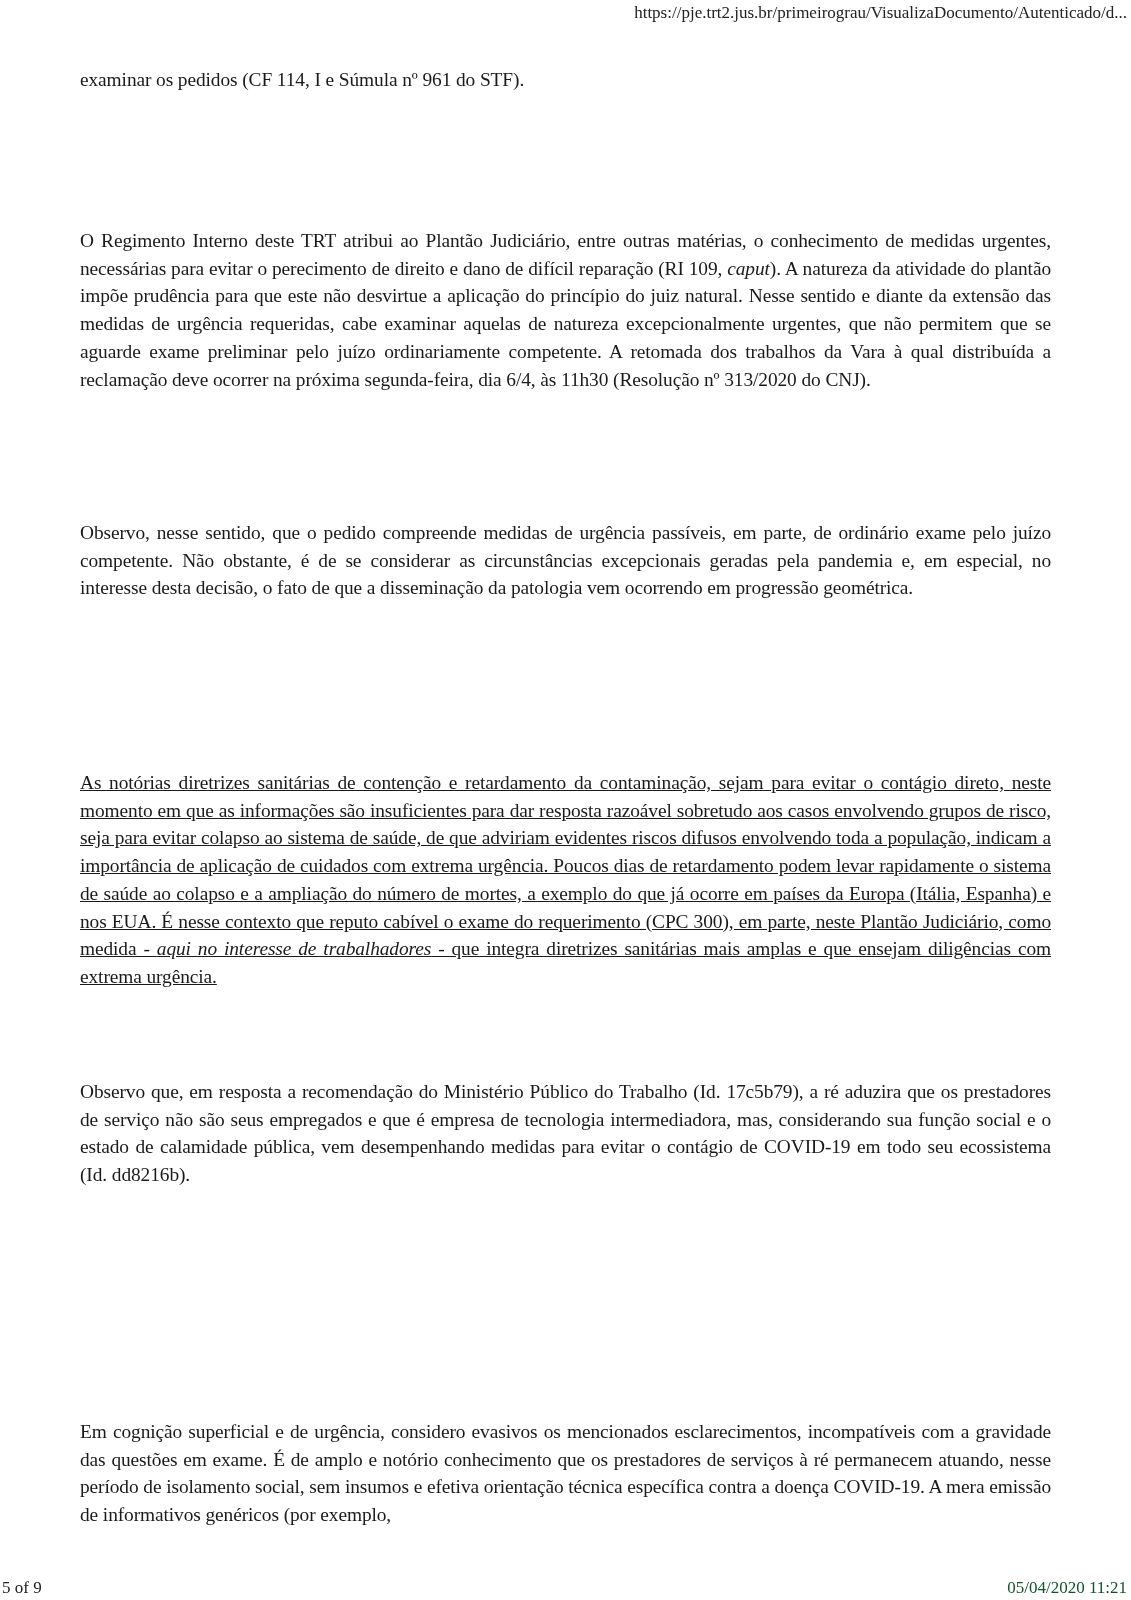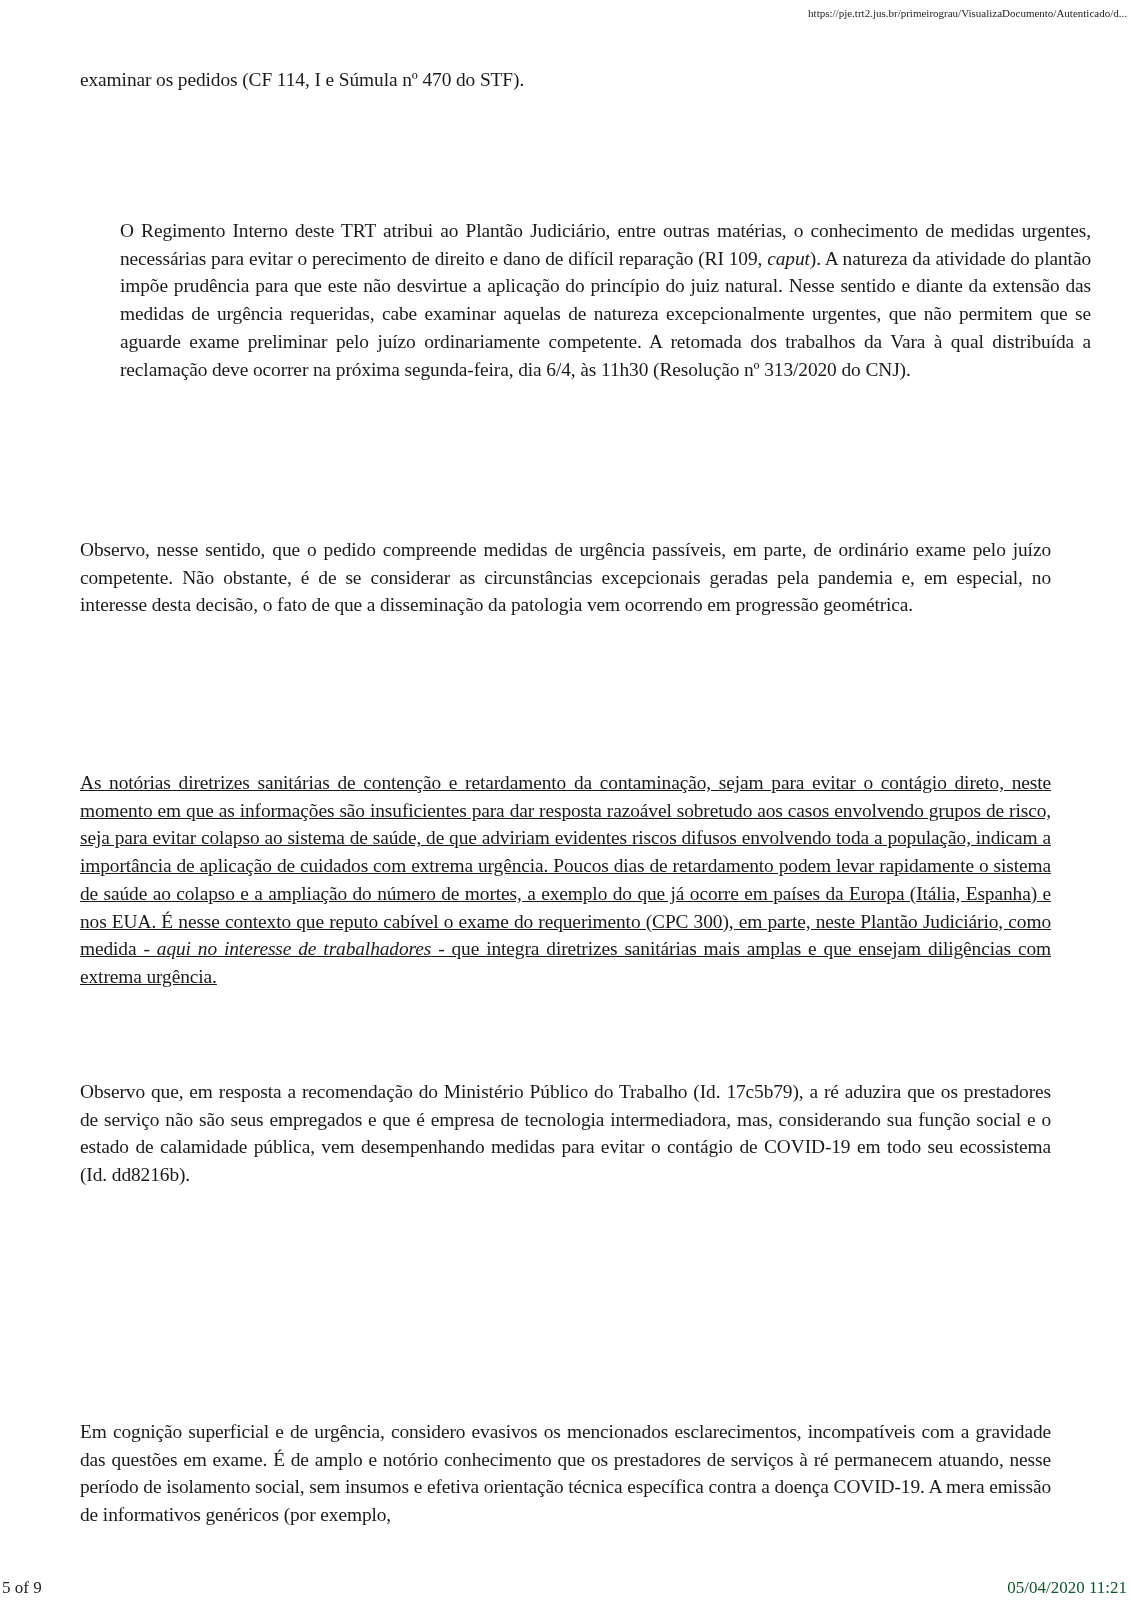--- a/index.html
+++ b/index.html
@@ -12,21 +12,21 @@
       height: 1600px;
       position: relative;
       overflow: hidden;
       font-family: "Liberation Serif", "DejaVu Serif", serif;
       color: #1a1a1a;
     }
     .header-url {
       position: absolute;
       top: 3px;
       right: 4px;
-      font-size: 11px;
+      font-size: 17px;
       line-height: 20px;
       white-space: nowrap;
       color: #222;
     }
     .content {
       position: absolute;
       left: 80px;
       width: 971px;
     }
     .para {
@@ -35,22 +35,22 @@
       width: 971px;
       margin: 0;
       font-size: 19.4px;
       line-height: 27.7px;
       text-align: justify;
       text-align-last: left;
       letter-spacing: -0.1px;
     }
     .para em { font-style: italic; }
     #p0 { top: 66px; }
-    #p1 { top: 217px; margin-left: 40px; }
-    #p2 { top: 536px; }
+    #p1 { top: 227px; }
+    #p2 { top: 519px; }
     #p3 { top: 769px; text-decoration: underline; }
     #p4 { top: 1078px; }
     #p5 { top: 1418px; }
     .footer-page {
       position: absolute;
       left: 2px;
       bottom: 2px;
       font-size: 17px;
       line-height: 20px;
       color: #222;
@@ -64,21 +64,21 @@
       line-height: 20px;
       color: #14532d;
     }
   </style>
 </head>
 <body>
 
 <div class="header-url">https://pje.trt2.jus.br/primeirograu/VisualizaDocumento/Autenticado/d...</div>
 
 <div class="content">
-  <p class="para" id="p0"><span>examinar os pedidos (CF 114, I e Súmula nº 470 do STF).</span></p>
+  <p class="para" id="p0"><span>examinar os pedidos (CF 114, I e Súmula nº 961 do STF).</span></p>
   <p class="para" id="p1"><span>O Regimento Interno deste TRT atribui ao Plantão Judiciário, entre outras matérias, o conhecimento de medidas urgentes, necessárias para evitar o perecimento de direito e dano de difícil reparação (RI 109, </span><em>caput</em><span>). A natureza da atividade do plantão impõe prudência para que este não desvirtue a aplicação do princípio do juiz natural. Nesse sentido e diante da extensão das medidas de urgência requeridas, cabe examinar aquelas de natureza excepcionalmente urgentes, que não permitem que se aguarde exame preliminar pelo juízo ordinariamente competente. A retomada dos trabalhos da Vara à qual distribuída a reclamação deve ocorrer na próxima segunda-feira, dia 6/4, às 11h30 (Resolução nº 313/2020 do CNJ).</span></p>
   <p class="para" id="p2"><span>Observo, nesse sentido, que o pedido compreende medidas de urgência passíveis, em parte, de ordinário exame pelo juízo competente. Não obstante, é de se considerar as circunstâncias excepcionais geradas pela pandemia e, em especial, no interesse desta decisão, o fato de que a disseminação da patologia vem ocorrendo em progressão geométrica.</span></p>
   <p class="para" id="p3"><span>As notórias diretrizes sanitárias de contenção e retardamento da contaminação, sejam para evitar o contágio direto, neste momento em que as informações são insuficientes para dar resposta razoável sobretudo aos casos envolvendo grupos de risco, seja para evitar colapso ao sistema de saúde, de que adviriam evidentes riscos difusos envolvendo toda a população, indicam a importância de aplicação de cuidados com extrema urgência. Poucos dias de retardamento podem levar rapidamente o sistema de saúde ao colapso e a ampliação do número de mortes, a exemplo do que já ocorre em países da Europa (Itália, Espanha) e nos EUA. É nesse contexto que reputo cabível o exame do requerimento (CPC 300), em parte, neste Plantão Judiciário, como medida - </span><em>aqui no interesse de trabalhadores</em><span> - que integra diretrizes sanitárias mais amplas e que ensejam diligências com extrema urgência.</span></p>
   <p class="para" id="p4"><span>Observo que, em resposta a recomendação do Ministério Público do Trabalho (Id. 17c5b79), a ré aduzira que os prestadores de serviço não são seus empregados e que é empresa de tecnologia intermediadora, mas, considerando sua função social e o estado de calamidade pública, vem desempenhando medidas para evitar o contágio de COVID-19 em todo seu ecossistema (Id. dd8216b).</span></p>
   <p class="para" id="p5"><span>Em cognição superficial e de urgência, considero evasivos os mencionados esclarecimentos, incompatíveis com a gravidade das questões em exame. É de amplo e notório conhecimento que os prestadores de serviços à ré permanecem atuando, nesse período de isolamento social, sem insumos e efetiva orientação técnica específica contra a doença COVID-19. A mera emissão de informativos genéricos (por exemplo,</span></p>
 </div>
 
 <div class="footer-page">5 of 9</div>
 <div class="footer-date">05/04/2020 11:21</div>
 

